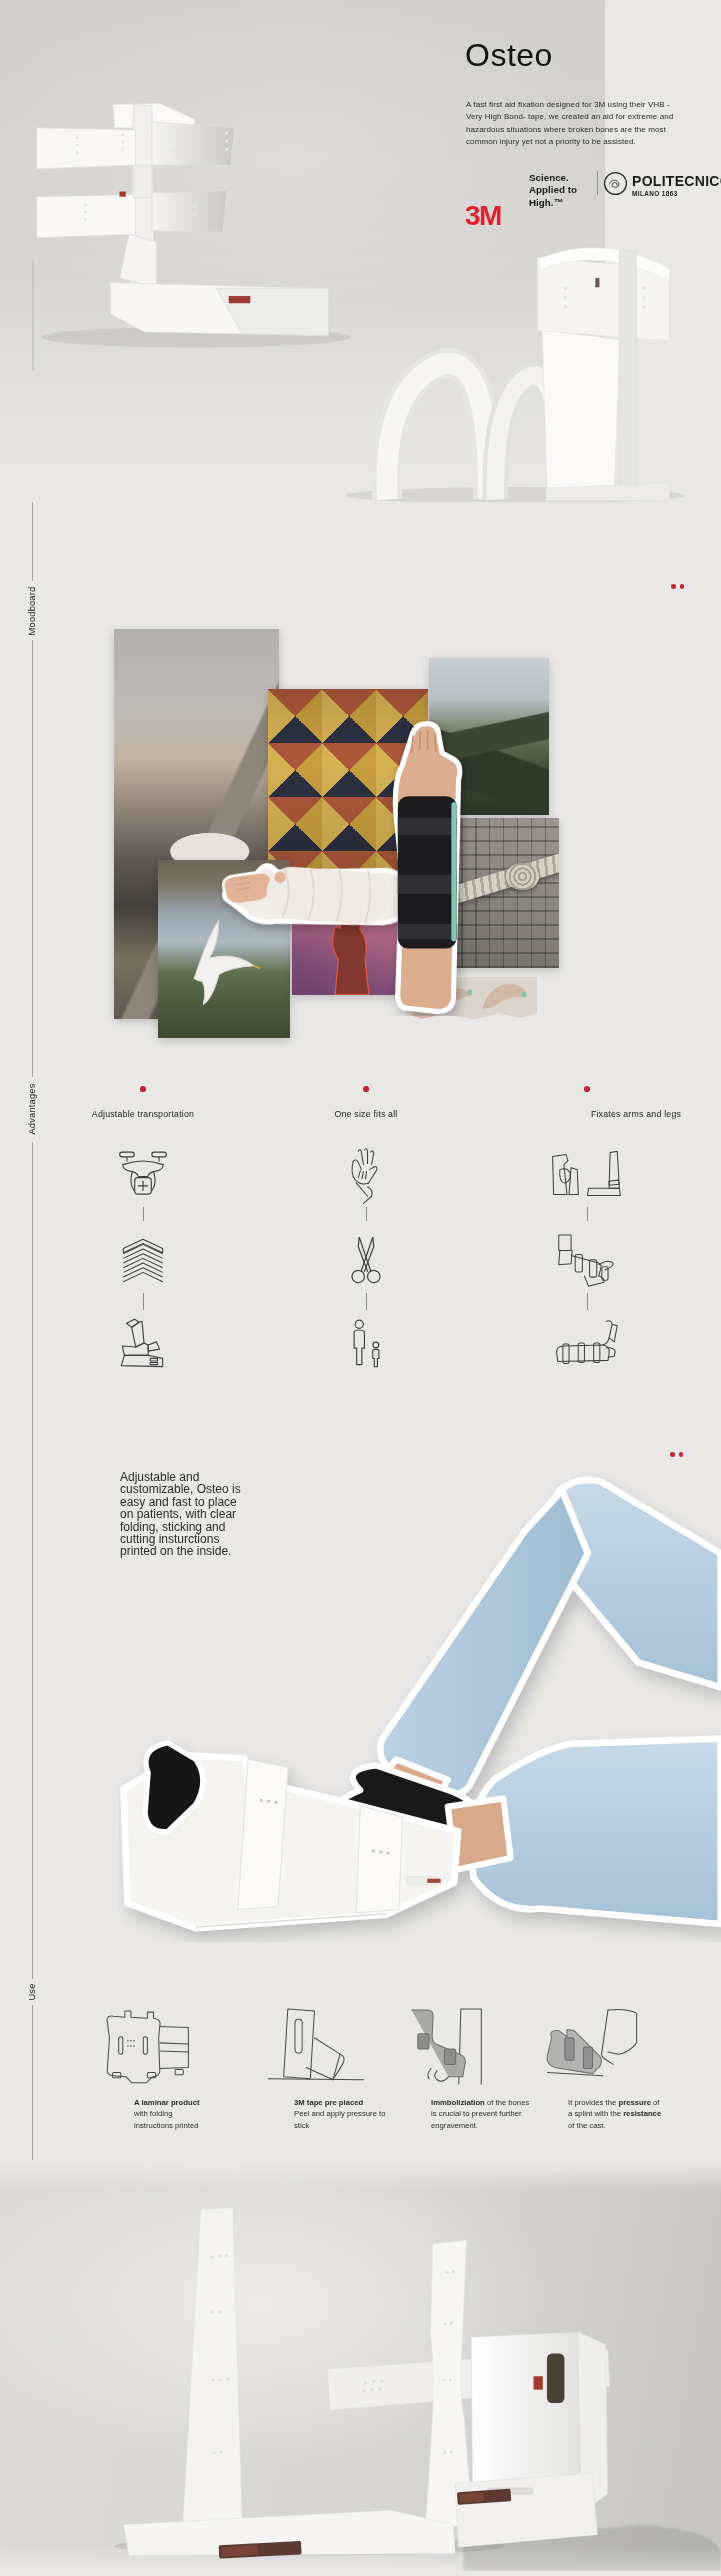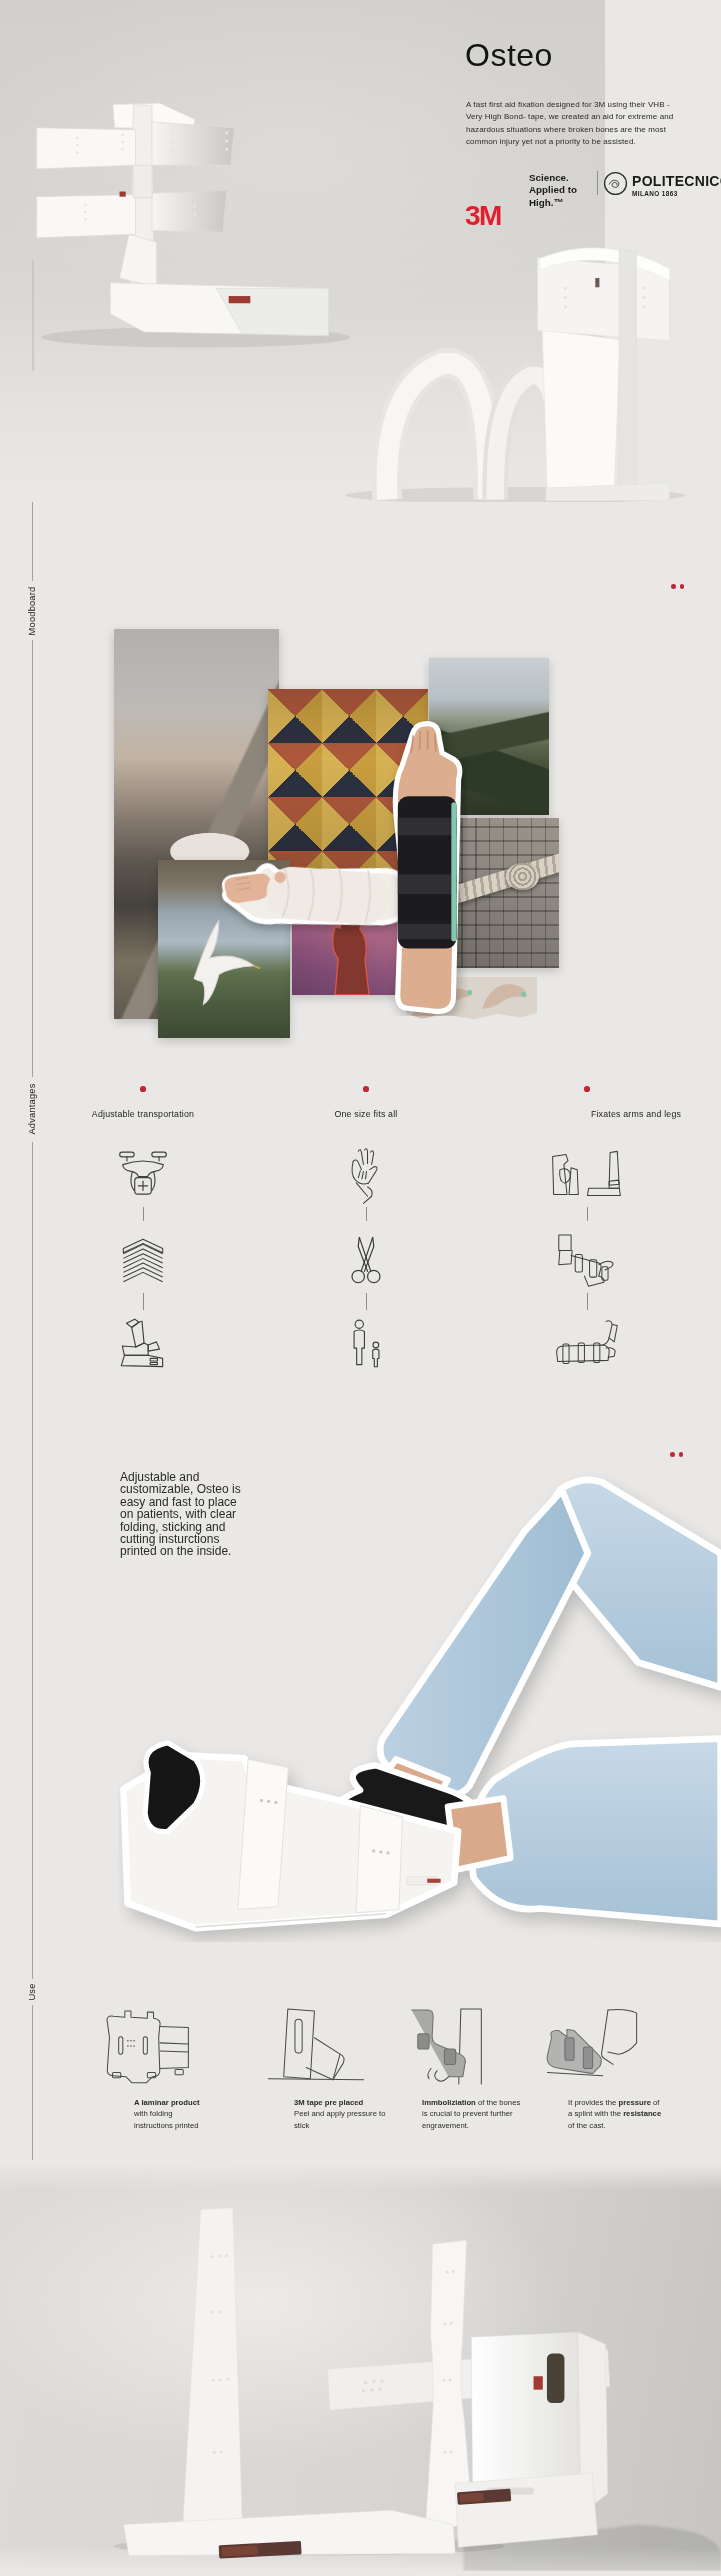--- a/index.html
+++ b/index.html
@@ -464,21 +464,21 @@
   <rect x="92" y="78" width="18" height="42" rx="4" fill="#909090" stroke="#6e6e6c"></rect>
   <path d="M22,128 L130,134"></path>
 </svg>
 
 <div class="abs use-cap" style="left:114px;width:77px;">
   <span class="lead">A laminar product</span><span>with folding instructions printed</span>
 </div>
 <div class="abs use-cap" style="left:274px;width:93px;">
   <span class="lead">3M tape pre placed</span><span>Peel and apply pressure to stick</span>
 </div>
-<div class="abs use-cap" style="left:402px;width:100px;">
+<div class="abs use-cap" style="left:411px;width:100px;">
   <span class="b">Immboliziation </span><span>of the bones is crucial to prevent further engravement.</span>
 </div>
 <div class="abs use-cap" style="left:548px;width:95px;">
   <span>It provides the </span><span class="b">pressure </span><span>of a splint with the </span><span class="b">resistance </span><span>of the cast.</span>
 </div>
 
 <div class="abs bottom-photo">
   <svg width="721" height="407" viewBox="0 0 1400 790">
     <defs>
       <linearGradient id="panelg" x1="0" y1="0" x2="1" y2="0">

